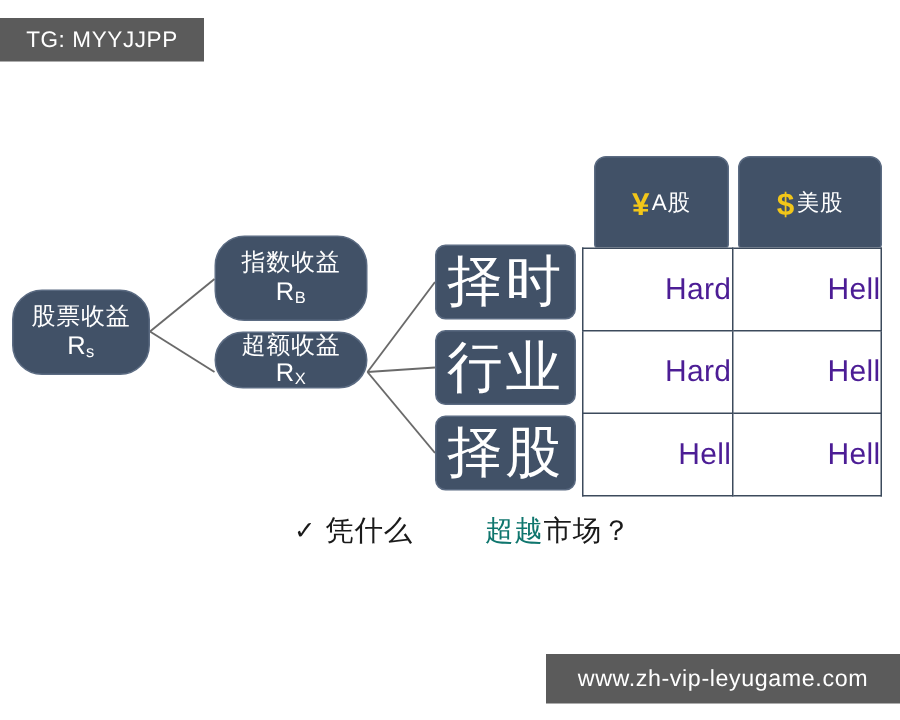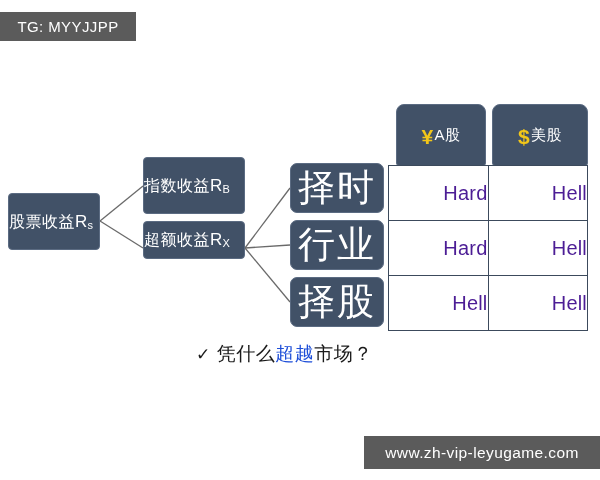--- a/index.html
+++ b/index.html
@@ -55,26 +55,26 @@
     width: 600px;
     height: 480px;
     pointer-events: none;
   }
 
   
   .node {
     position: absolute;
     background: #415167;
     border: 1.5px solid #5b6b82;
-    border-radius: 4px;
-    color: #ffffff;
-    display: flex;
-    flex-direction: row;
-    align-items: center;
-    justify-content: flex-start;
+    border-radius: 20px;
+    color: #ffffff;
+    display: flex;
+    flex-direction: column;
+    align-items: center;
+    justify-content: center;
     box-sizing: border-box;
     text-align: center;
     line-height: 1.12;
   }
   .node .cn {
     font-size: 16px;
     letter-spacing: 0.5px;
   }
   .node .sym {
     font-size: 17px;
@@ -168,21 +168,21 @@
     gap: 6px;
     font-size: 19px;
     color: #1a1a1a;
     white-space: nowrap;
     letter-spacing: 0.5px;
   }
   #caption .check {
     font-size: 17px;
     color: #1a1a1a;
   }
-  #caption .hl { color: #1d4ed8; }
+  #caption .hl { color: #0f766e; margin-left: 48px; }
 </style>
 </head>
 <body>
 
 <div id="canvas">
 
   <div class="wm-banner" id="wm-top">TG: MYYJJPP</div>
 
   <svg id="connectors" viewBox="0 0 600 480" xmlns="http://www.w3.org/2000/svg">
     <g stroke="#6a6a6a" stroke-width="1.3" fill="none">

